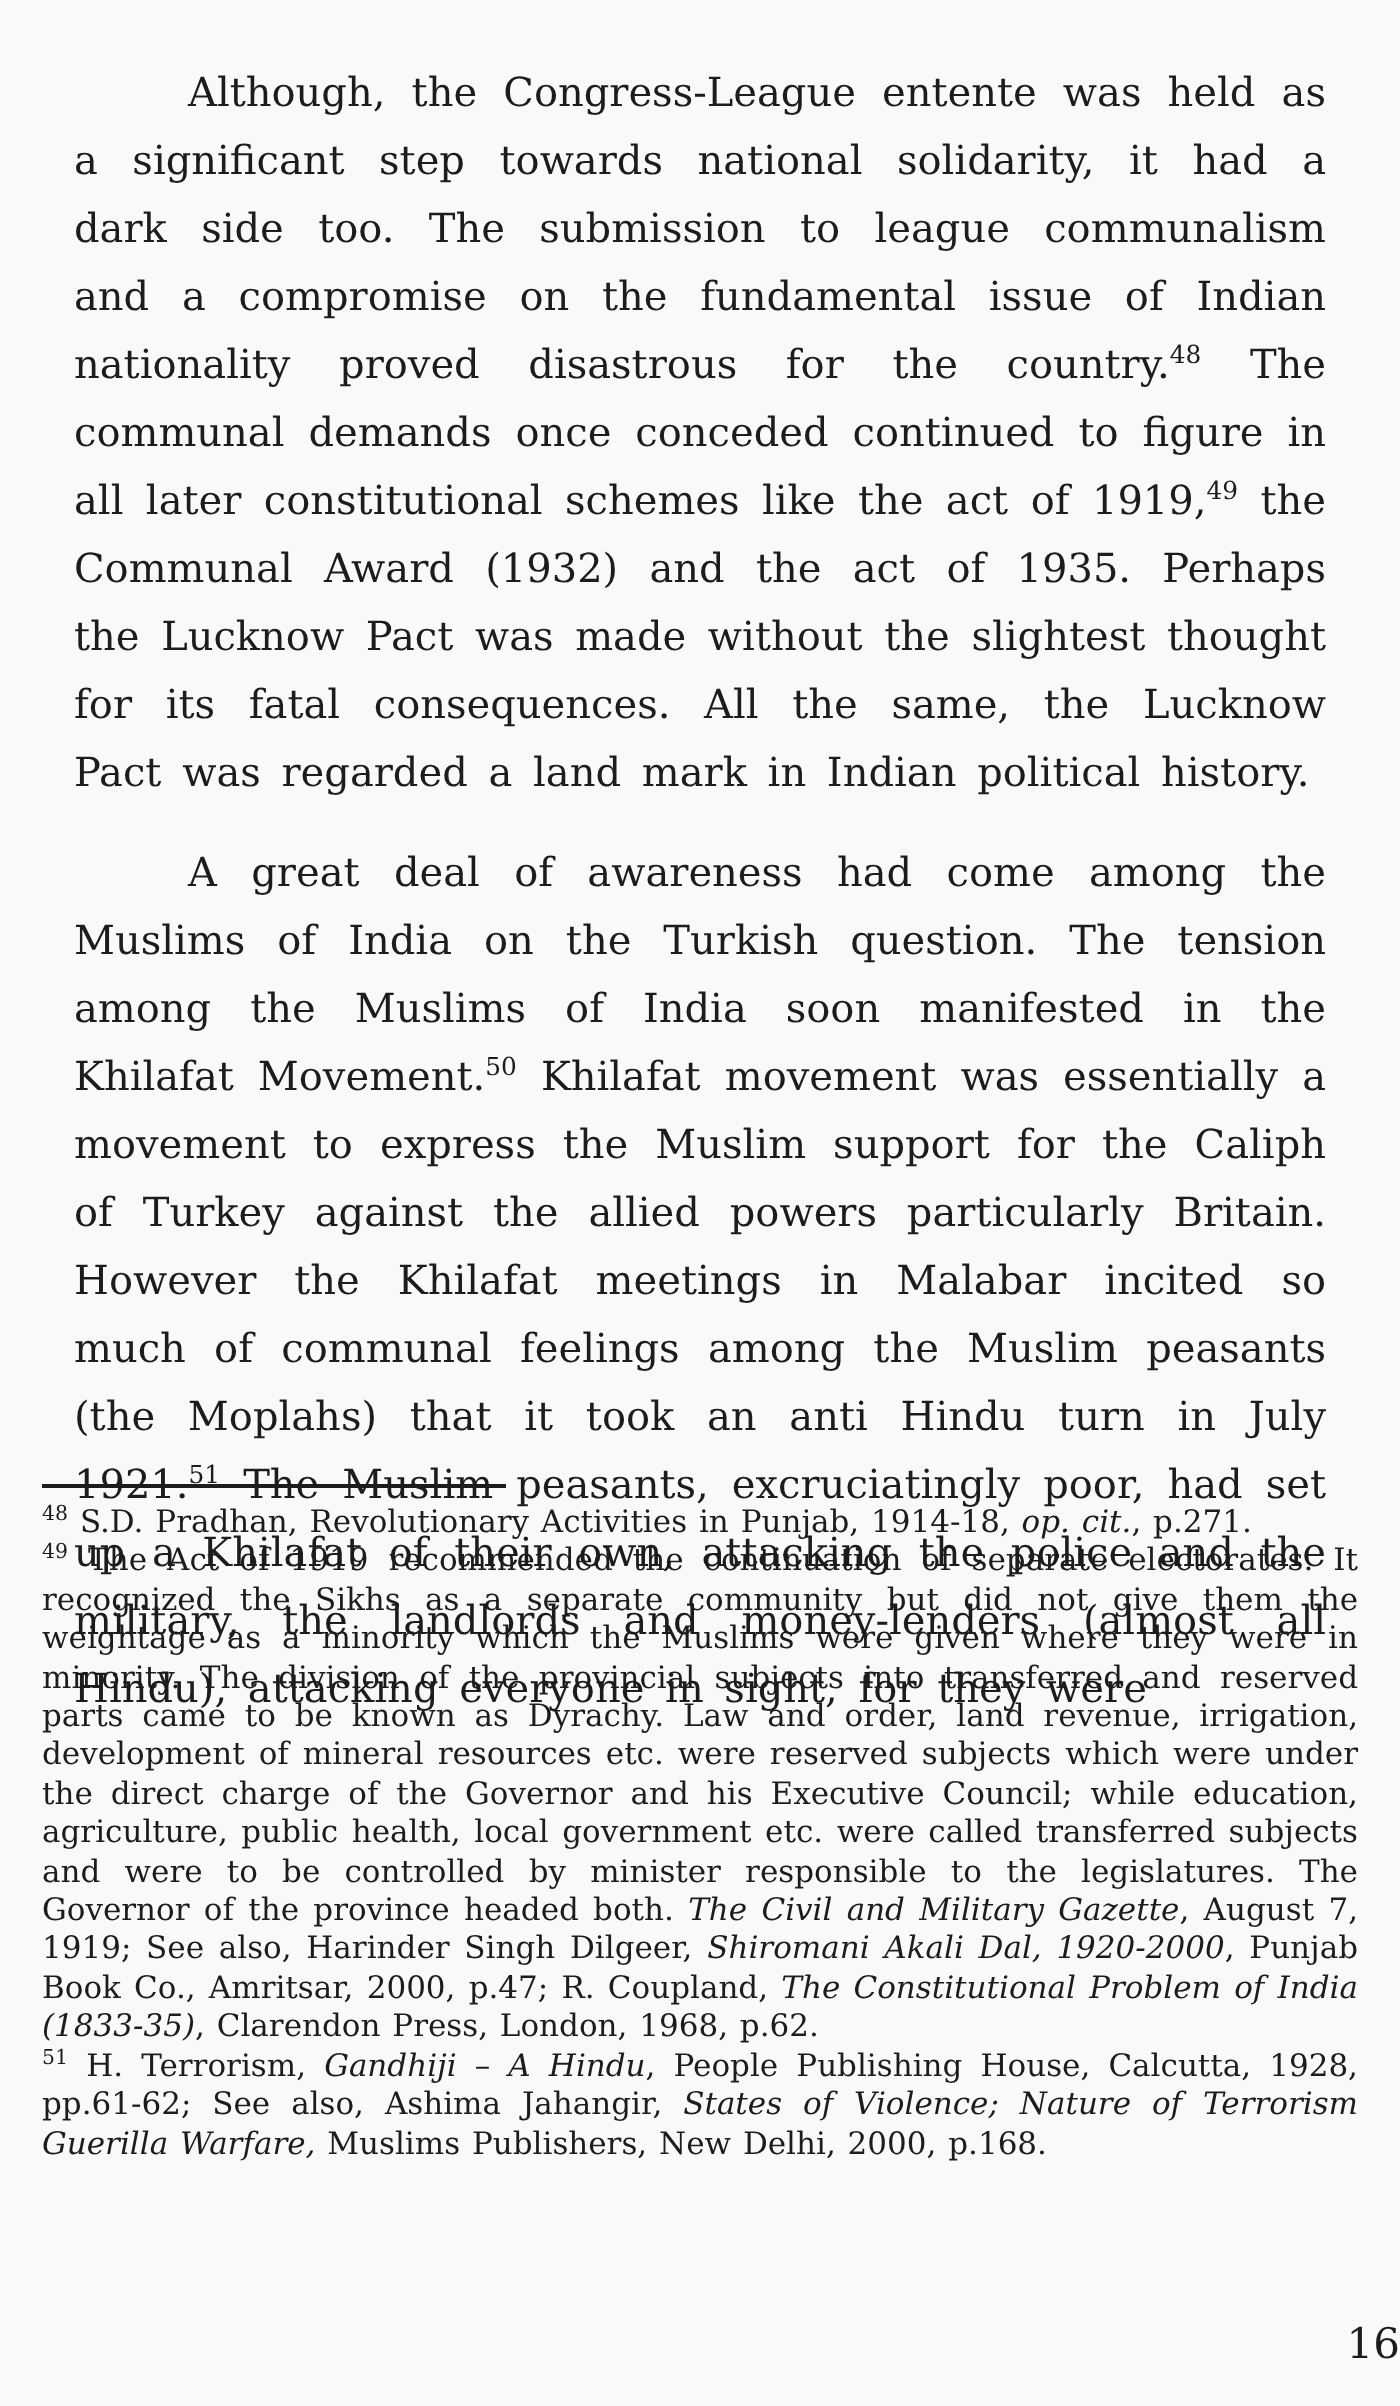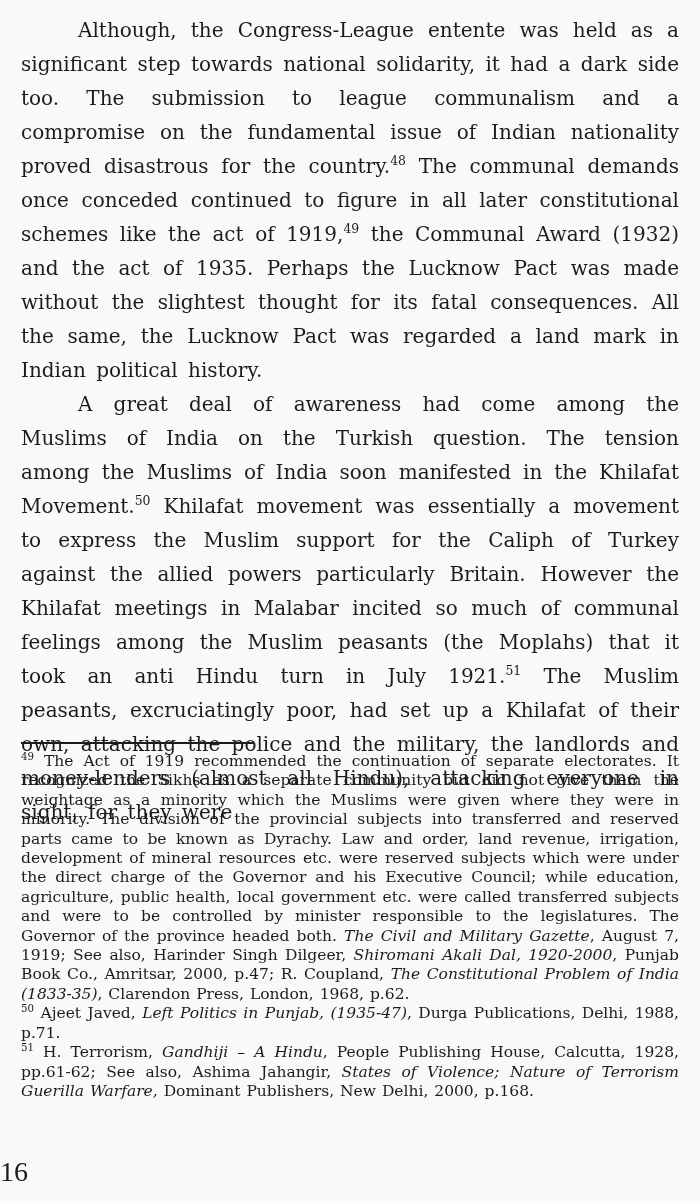--- a/index.html
+++ b/index.html
@@ -17,21 +17,21 @@
     box-sizing: border-box;
     overflow: hidden;
   }
   .body-text {
     position: absolute;
     top: 13px;
     left: 21px;
     right: 21px;
   }
   .para {
-    margin: 0;
+    margin: 16px;
     font-size: 20px;
     line-height: 34px;
     text-align: justify;
     text-indent: 57px;
     word-spacing: 4px;
   }
   .para sup {
     font-size: 0.62em;
     line-height: 0;
     vertical-align: super;
@@ -59,38 +59,37 @@
   .footnote sup {
     font-size: 0.66em;
     line-height: 0;
     vertical-align: super;
   }
   .page-number {
     position: absolute;
     top: 1157px;
     left: 0;
     width: 100%;
-    text-align: left;
-    font-size: 28px;
+    text-align: right;
+    font-size: 21px;
     line-height: 30px;
-    font-family: Liberation Serif, serif;
   }
 </style>
 </head>
 <body style="background: rgb(249, 249, 249);">
 
 <div class="page" style="--page-bg: #f9f9f9; --page-fg: #1c1c1c;">
 
   <div class="body-text">
     <p class="para"><span>Although, the Congress-League entente was held as a significant step towards national solidarity, it had a dark side too. The submission to league communalism and a compromise on the fundamental issue of Indian nationality proved disastrous for the country.</span><sup>48</sup><span> The communal demands once conceded continued to figure in all later constitutional schemes like the act of 1919,</span><sup>49</sup><span> the Communal Award (1932) and the act of 1935. Perhaps the Lucknow Pact was made without the slightest thought for its fatal consequences. All the same, the Lucknow Pact was regarded a land mark in Indian political history.</span></p>
     <p class="para"><span>A great deal of awareness had come among the Muslims of India on the Turkish question. The tension among the Muslims of India soon manifested in the Khilafat Movement.</span><sup>50</sup><span> Khilafat movement was essentially a movement to express the Muslim support for the Caliph of Turkey against the allied powers particularly Britain. However the Khilafat meetings in Malabar incited so much of communal feelings among the Muslim peasants (the Moplahs) that it took an anti Hindu turn in July 1921.</span><sup>51</sup><span> The Muslim peasants, excruciatingly poor, had set up a Khilafat of their own, attacking the police and the military, the landlords and money-lenders (almost all Hindu), attacking everyone in sight, for they were</span></p>
   </div>
 
   <div class="footer-block">
     <div class="footnote-sep"></div>
+    <p class="footnote"><sup>48</sup><span> S.D. Pradhan, Revolutionary Activities in Punjab, 1914-18, </span><i>op. cit.</i><span>, p.271.</span></p>
     <p class="footnote"><sup>49</sup><span> The Act of 1919 recommended the continuation of separate electorates. It recognized the Sikhs as a separate community but did not give them the weightage as a minority which the Muslims were given where they were in minority. The division of the provincial subjects into transferred and reserved parts came to be known as Dyrachy. Law and order, land revenue, irrigation, development of mineral resources etc. were reserved subjects which were under the direct charge of the Governor and his Executive Council; while education, agriculture, public health, local government etc. were called transferred subjects and were to be controlled by minister responsible to the legislatures. The Governor of the province headed both. </span><i>The Civil and Military Gazette</i><span>, August 7, 1919; See also, Harinder Singh Dilgeer, </span><i>Shiromani Akali Dal, 1920-2000</i><span>, Punjab Book Co., Amritsar, 2000, p.47; R. Coupland, </span><i>The Constitutional Problem of India (1833-35)</i><span>, Clarendon Press, London, 1968, p.62.</span></p>
-    <p class="footnote"><sup>50</sup><span> Ajeet Javed, </span><i>Left Politics in Punjab, (1935-47)</i><span>, Durga Publications, Delhi, 1988, p.71.</span></p>
-    <p class="footnote"><sup>51</sup><span> H. Terrorism, </span><i>Gandhiji – A Hindu</i><span>, People Publishing House, Calcutta, 1928, pp.61-62; See also, Ashima Jahangir, </span><i>States of Violence; Nature of Terrorism Guerilla Warfare,</i><span> Dominant Publishers, New Delhi, 2000, p.168.</span></p>
+    <p class="footnote"><sup>51</sup><span> H. Terrorism, </span><i>Gandhiji – A Hindu</i><span>, People Publishing House, Calcutta, 1928, pp.61-62; See also, Ashima Jahangir, </span><i>States of Violence; Nature of Terrorism Guerilla Warfare,</i><span> Muslims Publishers, New Delhi, 2000, p.168.</span></p>
   </div>
 
   <div class="page-number">16</div>
 
 </div>
 
 </body></html>

